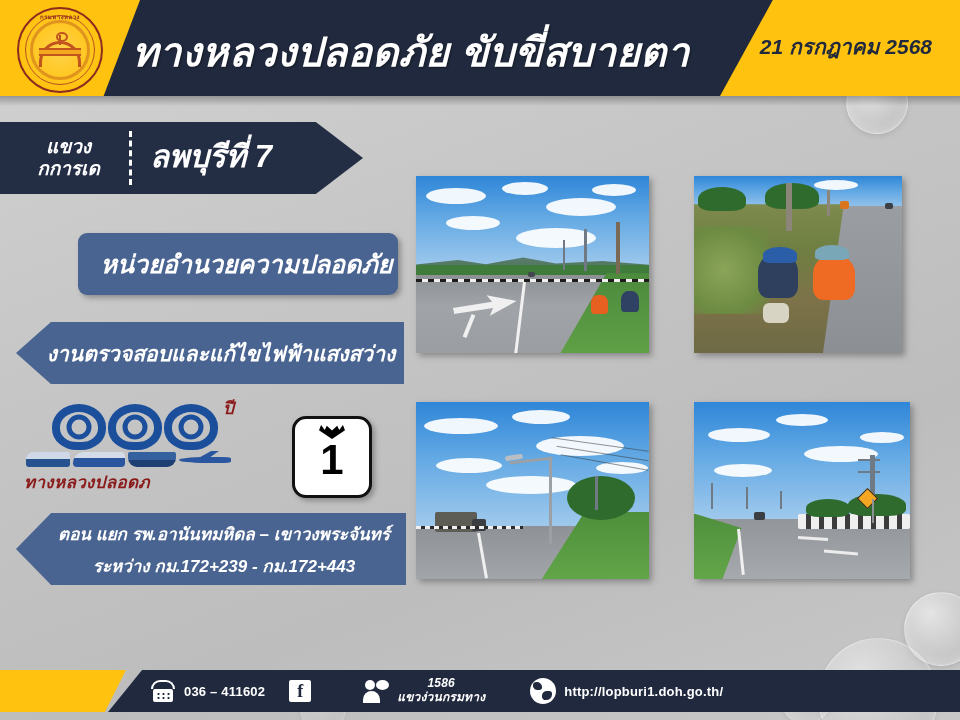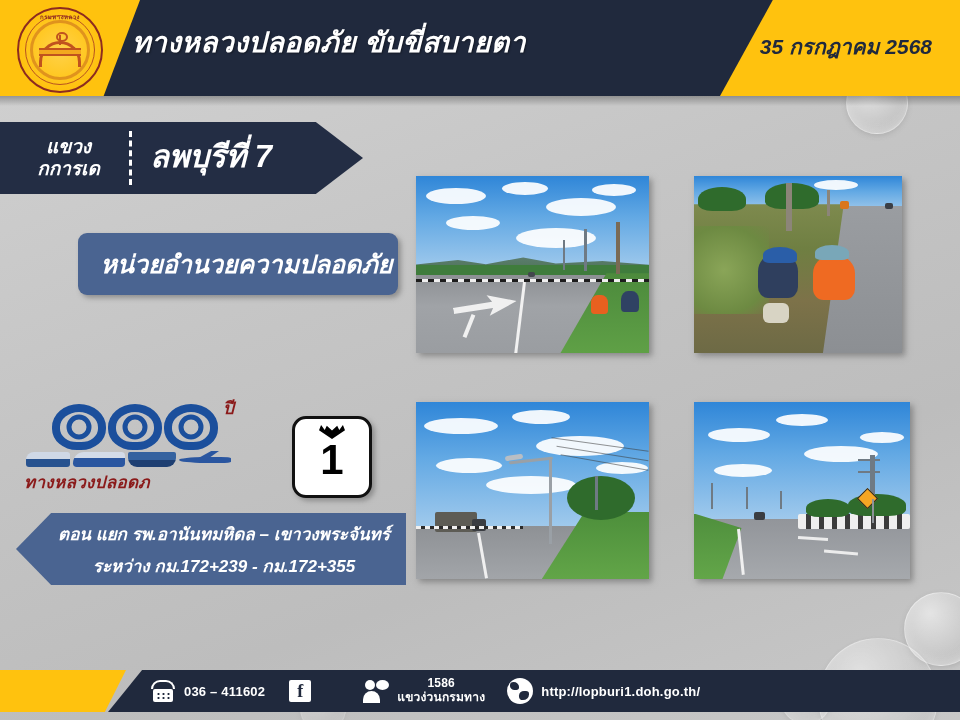--- a/index.html
+++ b/index.html
@@ -108,21 +108,21 @@
     border: 2px solid #c0531e;
   }
   .emblem-text {
     position: absolute; top: 3px; left: 0; right: 0;
     text-align: center; font-size: 6px; color: #8d2b20;
     letter-spacing: .5px; font-weight: bold;
   }
 
   .header-title {
     position: absolute; left: 132px; top: 20px;
-    font-size: 28px; font-weight: bold; font-style: italic;
+    font-size: 40px; font-weight: bold; font-style: italic;
     color: #ffffff;
     letter-spacing: .5px;
     text-shadow: 1px 1px 2px rgba(0,0,0,.4);
     white-space: nowrap;
   }
   .header-date {
     position: absolute; right: 28px; top: 30px;
     font-size: 21px; font-weight: bold; font-style: italic;
     color: #20293d;
     white-space: nowrap;
@@ -520,21 +520,21 @@
         <div class="emblem-inner">
           <div class="emblem-arch">
             <div class="emblem-bar"></div>
             <div class="emblem-mast"></div>
           </div>
         </div>
       </div>
     </div>
 
     <div class="header-title">ทางหลวงปลอดภัย ขับขี่สบายตา</div>
-    <div class="header-date">35 กรกฎาคม 2568</div>
+    <div class="header-date">21 กรกฎาคม 2568</div>
   </div>
   <div class="dash-strip">
     <i></i>
       <i></i>
       <i></i>
       <i></i>
   </div>
   <div class="header-shadow"></div>
 
   <div class="district-banner">
@@ -543,20 +543,23 @@
       <div>กการเด</div>
     </div>
     <div class="district-divider"></div>
     <div class="district-right">ลพบุรีที่ 7</div>
   </div>
 
   <div class="unit-banner">
     <span>หน่วยอำนวยความปลอดภัย</span>
   </div>
 
+  <div class="work-banner">
+    <span>งานตรวจสอบและแก้ไขไฟฟ้าแสงสว่าง</span>
+  </div>
 
   <div class="anniv-logo">
     <div class="anniv-digits">
       <div class="spiral"></div>
       <div class="spiral"></div>
       <div class="spiral"></div>
       <div class="anniv-pi">ปี</div>
     </div>
     <div class="vehicles">
       <div class="veh bus"></div>
@@ -567,21 +570,21 @@
     <div class="anniv-line1">ทางหลวงปลอดภ</div>
   </div>
 
   <div class="route-shield">
     <div class="garuda"></div>
     <div class="route-num">1</div>
   </div>
 
   <div class="section-banner">
     <div class="l1">ตอน แยก รพ.อานันทมหิดล – เขาวงพระจันทร์</div>
-    <div class="l2">ระหว่าง กม.172+239 - กม.172+355</div>
+    <div class="l2">ระหว่าง กม.172+239 - กม.172+443</div>
   </div>
 
   <div class="photo" id="photo1">
     <div class="sky">
       <div class="cloud" style="width:60px;height:16px;left:10px;top:12px;"></div>
       <div class="cloud" style="width:46px;height:13px;left:86px;top:6px;"></div>
       <div class="cloud" style="width:70px;height:18px;left:130px;top:22px;"></div>
       <div class="cloud" style="width:54px;height:14px;left:30px;top:40px;"></div>
       <div class="cloud" style="width:80px;height:20px;left:100px;top:52px;"></div>
       <div class="cloud" style="width:44px;height:12px;left:176px;top:8px;"></div>
@@ -684,21 +687,21 @@
           <span class="handset"></span>
             <span class="base"></span>
         </span>
         <span class="ftext">036  –  411602</span>
       </div>
 
       <div class="f-item" style="margin-right:52px;">
         <span class="icon-fb">f</span>
       </div>
 
-      <div class="f-item" style="margin-right:22px;">
+      <div class="f-item" style="margin-right:45px;font-style:italic;">
         <span class="icon-person">
           <span class="head"></span>
             <span class="body"></span>
             <span class="bubble2"></span>
         </span>
         <span class="ftext small2">
           <span style="display:block;text-align:center;">1586</span>
           <span style="display:block;">แขวง่วนกรมทาง</span>
         </span>
       </div>

